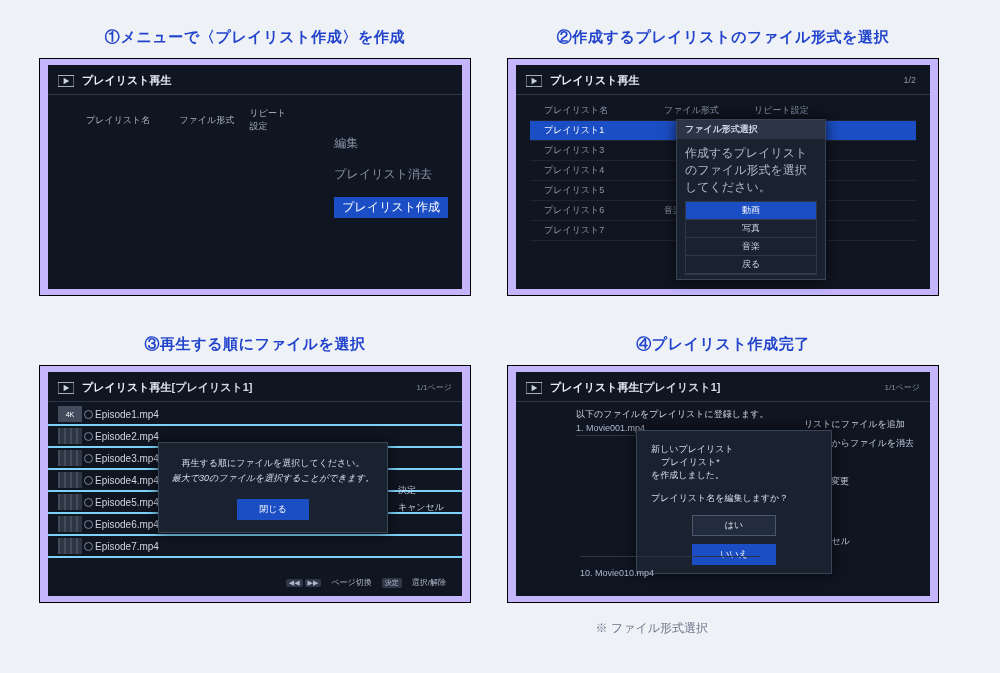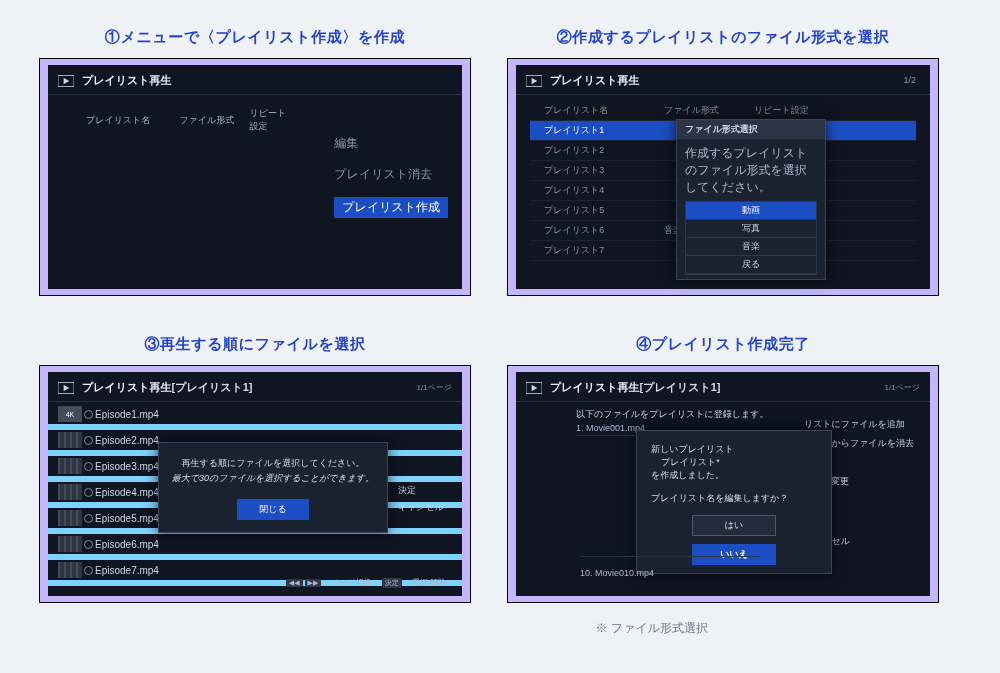--- a/index.html
+++ b/index.html
@@ -73,21 +73,21 @@
   .modal .mt { background:#2b3547; padding:3px 8px; font-weight:600; color:#cfd6e3; }
   .modal .mb { padding:8px 10px; }
   .opt { text-align:center; padding:2px 0; border-bottom:1px solid #2e3848; color:#c8d1e2; }
   .opt.sel { background:var(--row-sel); color:#fff; }
   .btn {
     display:inline-block; min-width:72px; text-align:center;
     padding:3px 10px; border:1px solid #4a5870; background:#232c3c; color:#dfe6f3;
   }
   .btn.sel { background:var(--row-sel); border-color:var(--row-sel); color:#fff; }
   
-  .filerow { display:flex; align-items:center; gap:2px; padding:2px 10px; border-bottom:6px solid #7dd3fc; }
+  .filerow { display:flex; align-items:center; gap:2px; padding:2px 10px; border-bottom:2px solid #7dd3fc; }
   .filerow .thumb { width:24px; height:16px; background:#3a4452; position:relative; }
   .filerow .thumb.k4::after { content:"4K"; position:absolute; inset:0; display:flex; align-items:center; justify-content:center; font-size:7px; color:#fff; background:#424c5c; }
   .filerow .thumb.film { background:repeating-linear-gradient(90deg,#444c5c 0 2px,#2e3644 2px 6px); }
   .radio { width:9px; height:9px; border:1px solid #7c879c; border-radius:50%; }
   .foot { position:absolute; right:16px; bottom:8px; display:flex; align-items:center; gap:10px; color:#aeb7c9; font-size:8px; }
   .foot .key { display:inline-flex; gap:2px; }
   .foot .key span { background:#2e3848; border-radius:2px; padding:0 3px; font-size:7px; }
   
   .note { text-align:right; color:#6e778a; font-size:12px; margin-top:18px; padding-right:48px; }
   
@@ -145,25 +145,20 @@
           <span class="pageinfo">1/2</span>
           <div style="padding:6px 14px 0;">
             <div class="tcols">
               <span>プレイリスト名</span>
                 <span>ファイル形式</span>
                 <span>リピート設定</span>
             </div>
             <div id="s2rows">
                 <div class="tcols sel">
                   <span>プレイリスト1</span>
-                  <span></span>
-                  <span>オン</span>
-                </div>
-                <div class="tcols">
-                  <span>プレイリスト2</span>
                   <span></span>
                   <span>オン</span>
                 </div>
                 <div class="tcols">
                   <span>プレイリスト3</span>
                   <span></span>
                   <span>オン</span>
                 </div>
                 <div class="tcols">
                   <span>プレイリスト4</span>
@@ -317,21 +312,21 @@
           </div>
 
           <div class="modal" style="left:120px; top:58px; width:196px;">
             <div class="mb" style="padding:12px 14px 0;">
               <div>新しいプレイリスト</div>
               <div style="padding-left:10px;">プレイリスト*</div>
               <div>を作成しました。</div>
               <div style="margin-top:10px;">プレイリスト名を編集しますか？</div>
               <div style="margin-top:10px; text-align:center;">
                 <div class="btn" style="display:block; margin:0 auto 4px; width:84px;">はい</div>
-                <div class="btn sel" style="display:block; margin:8px auto; width:84px;font-weight:bold;">いいえ</div>
+                <div class="btn sel" style="display:block; margin:8px auto; width:84px;">いいえ</div>
               </div>
             </div>
           </div>
 
           <div style="position:absolute; left:64px; bottom:18px; font-size:9px; color:#aeb8cc; border-top:1px solid #2b3547; padding-top:11px; width:180px;">10. Movie010.mp4</div>
         </div>
       </div>
     </div>
 
   </div>

